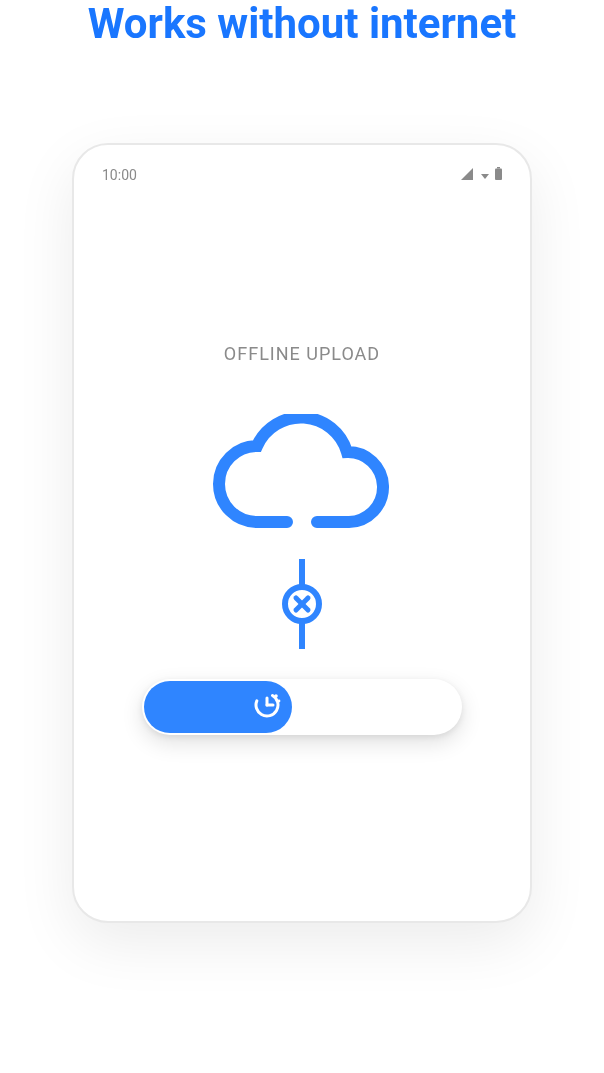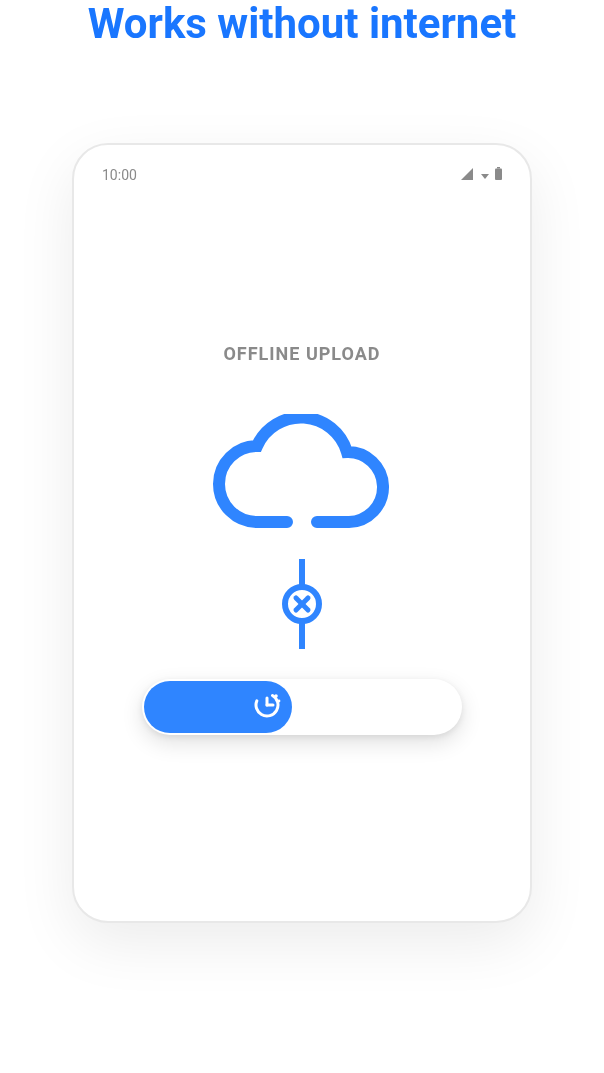--- a/index.html
+++ b/index.html
@@ -43,21 +43,21 @@
       gap: 6px;
     }
     .screen-content {
       padding-top: 150px;
       display: flex;
       flex-direction: column;
       align-items: center;
     }
     .section-title {
       font-size: 18px;
-      font-weight: 700;
+      font-weight: 400;
       letter-spacing: 1px;
       color: #8a8a8a;
       margin-bottom: 50px;
     }
     .illustration {
       position: relative;
       display: flex;
       flex-direction: column;
       align-items: center;
     }

